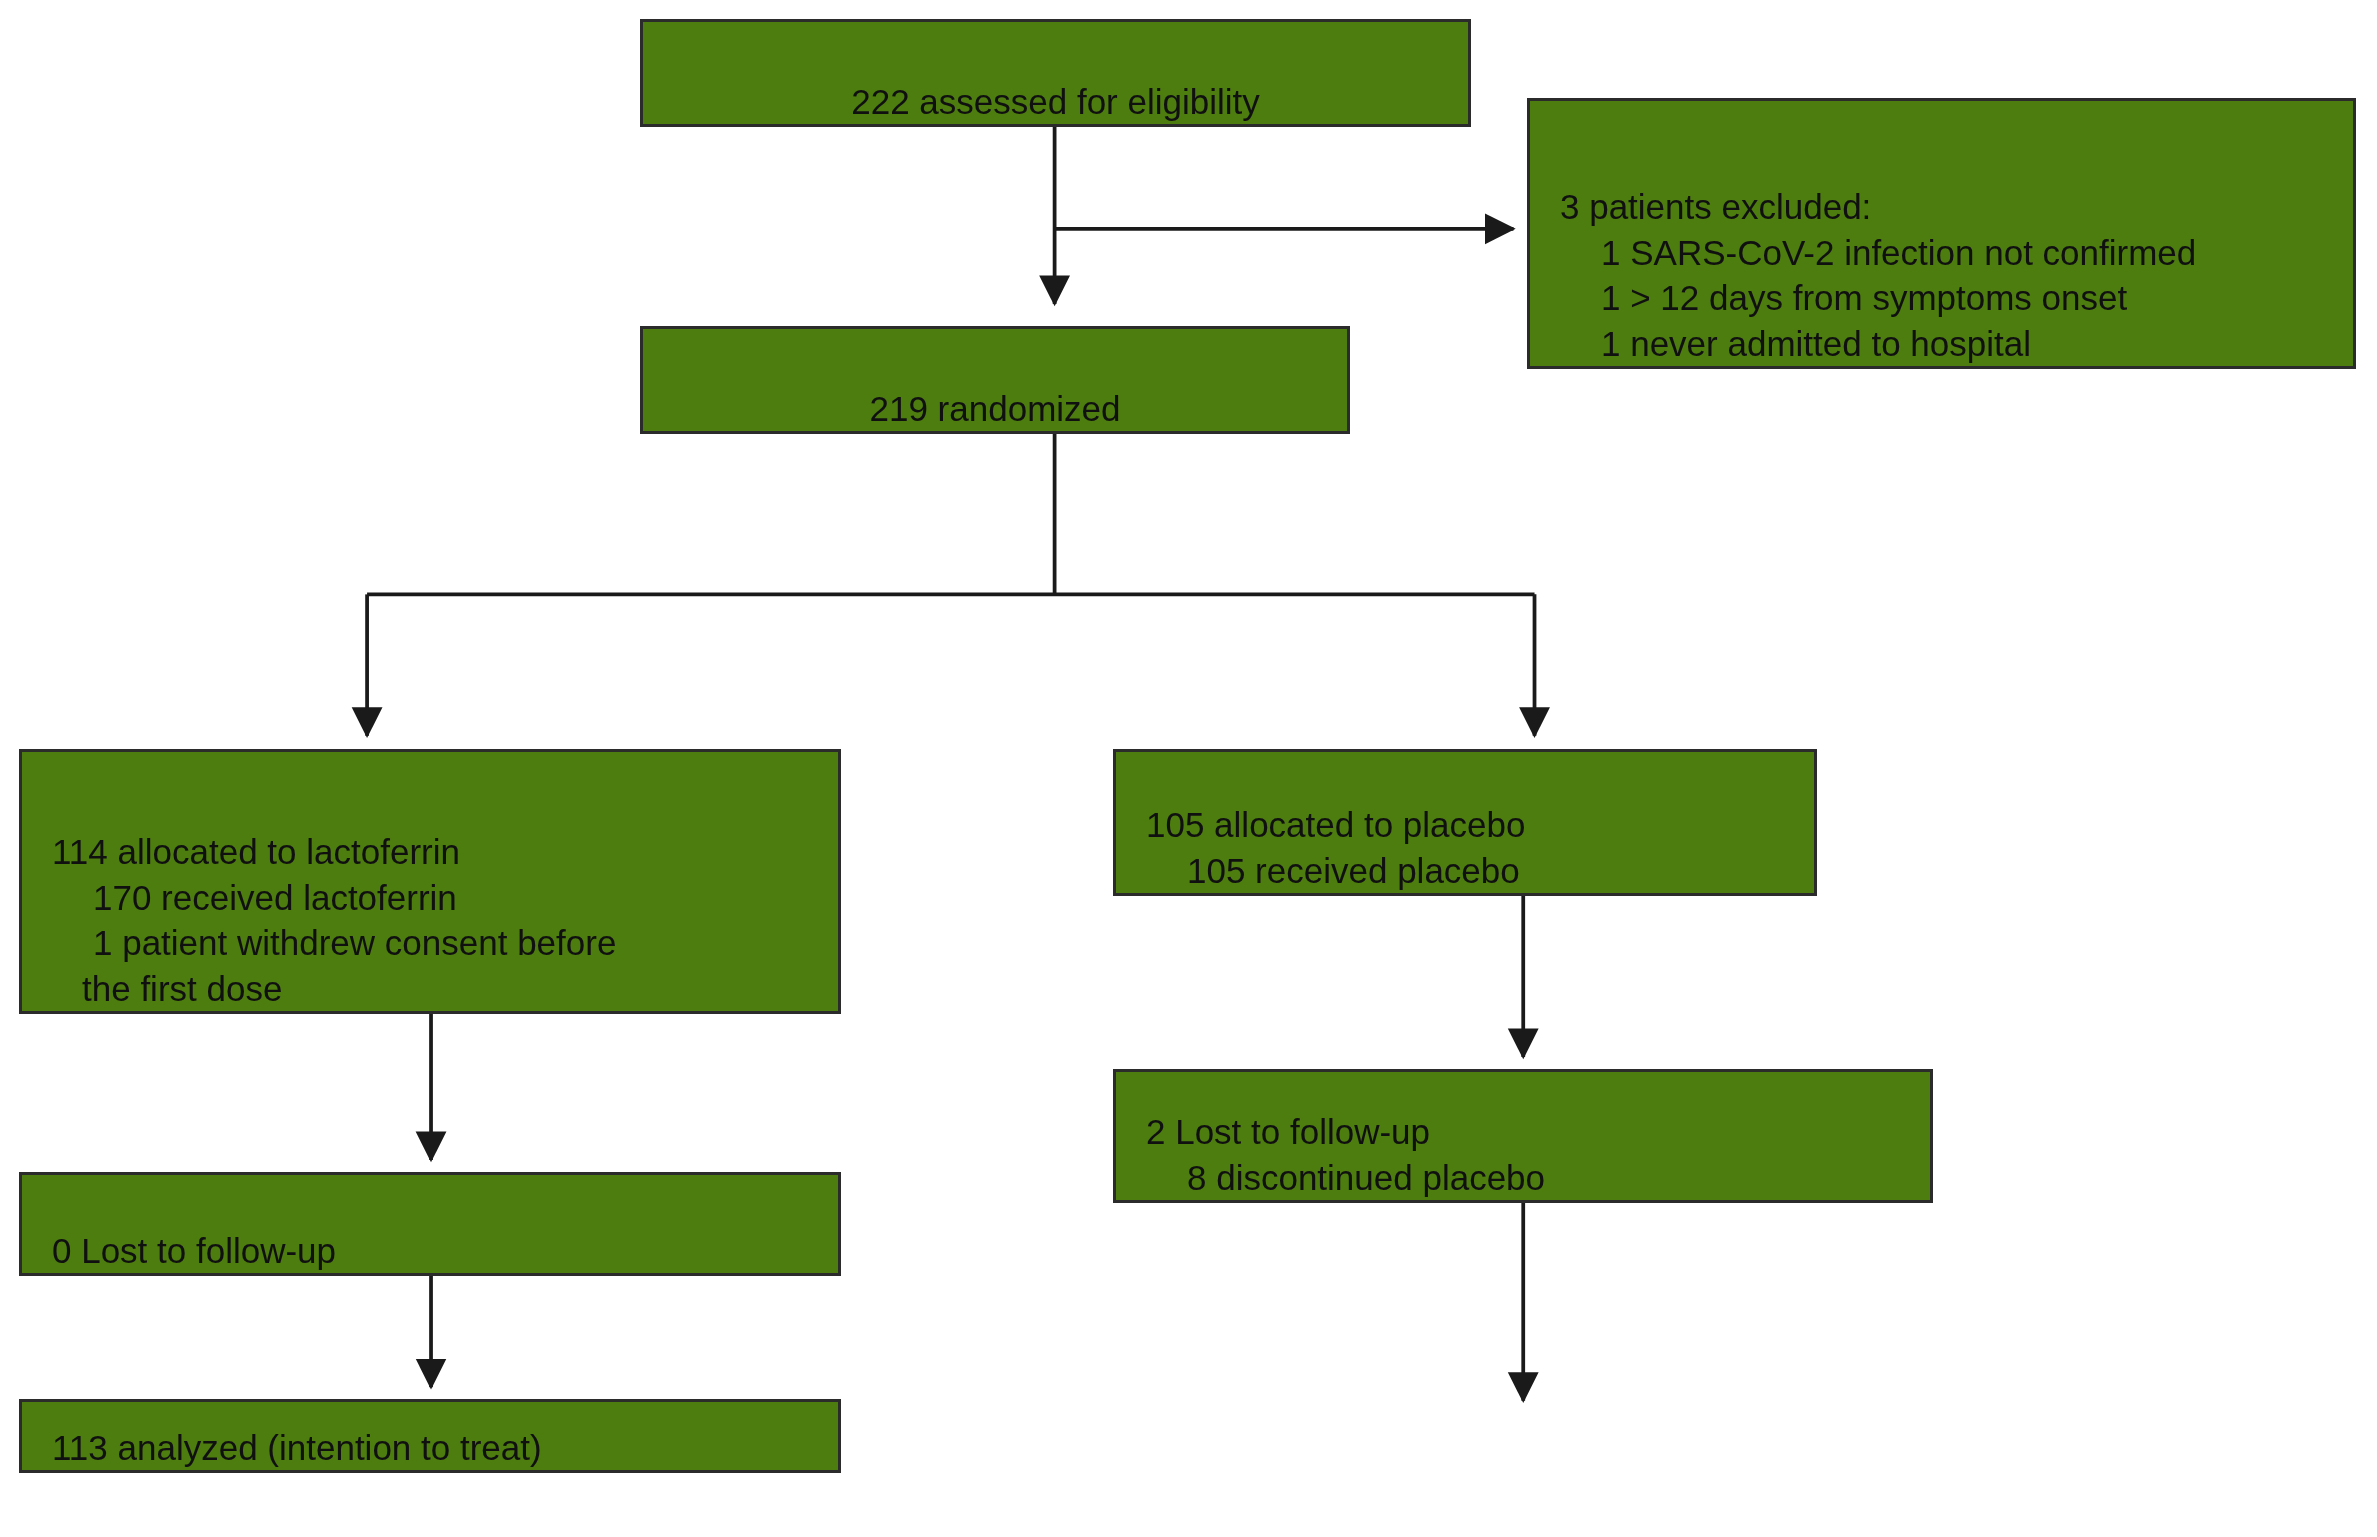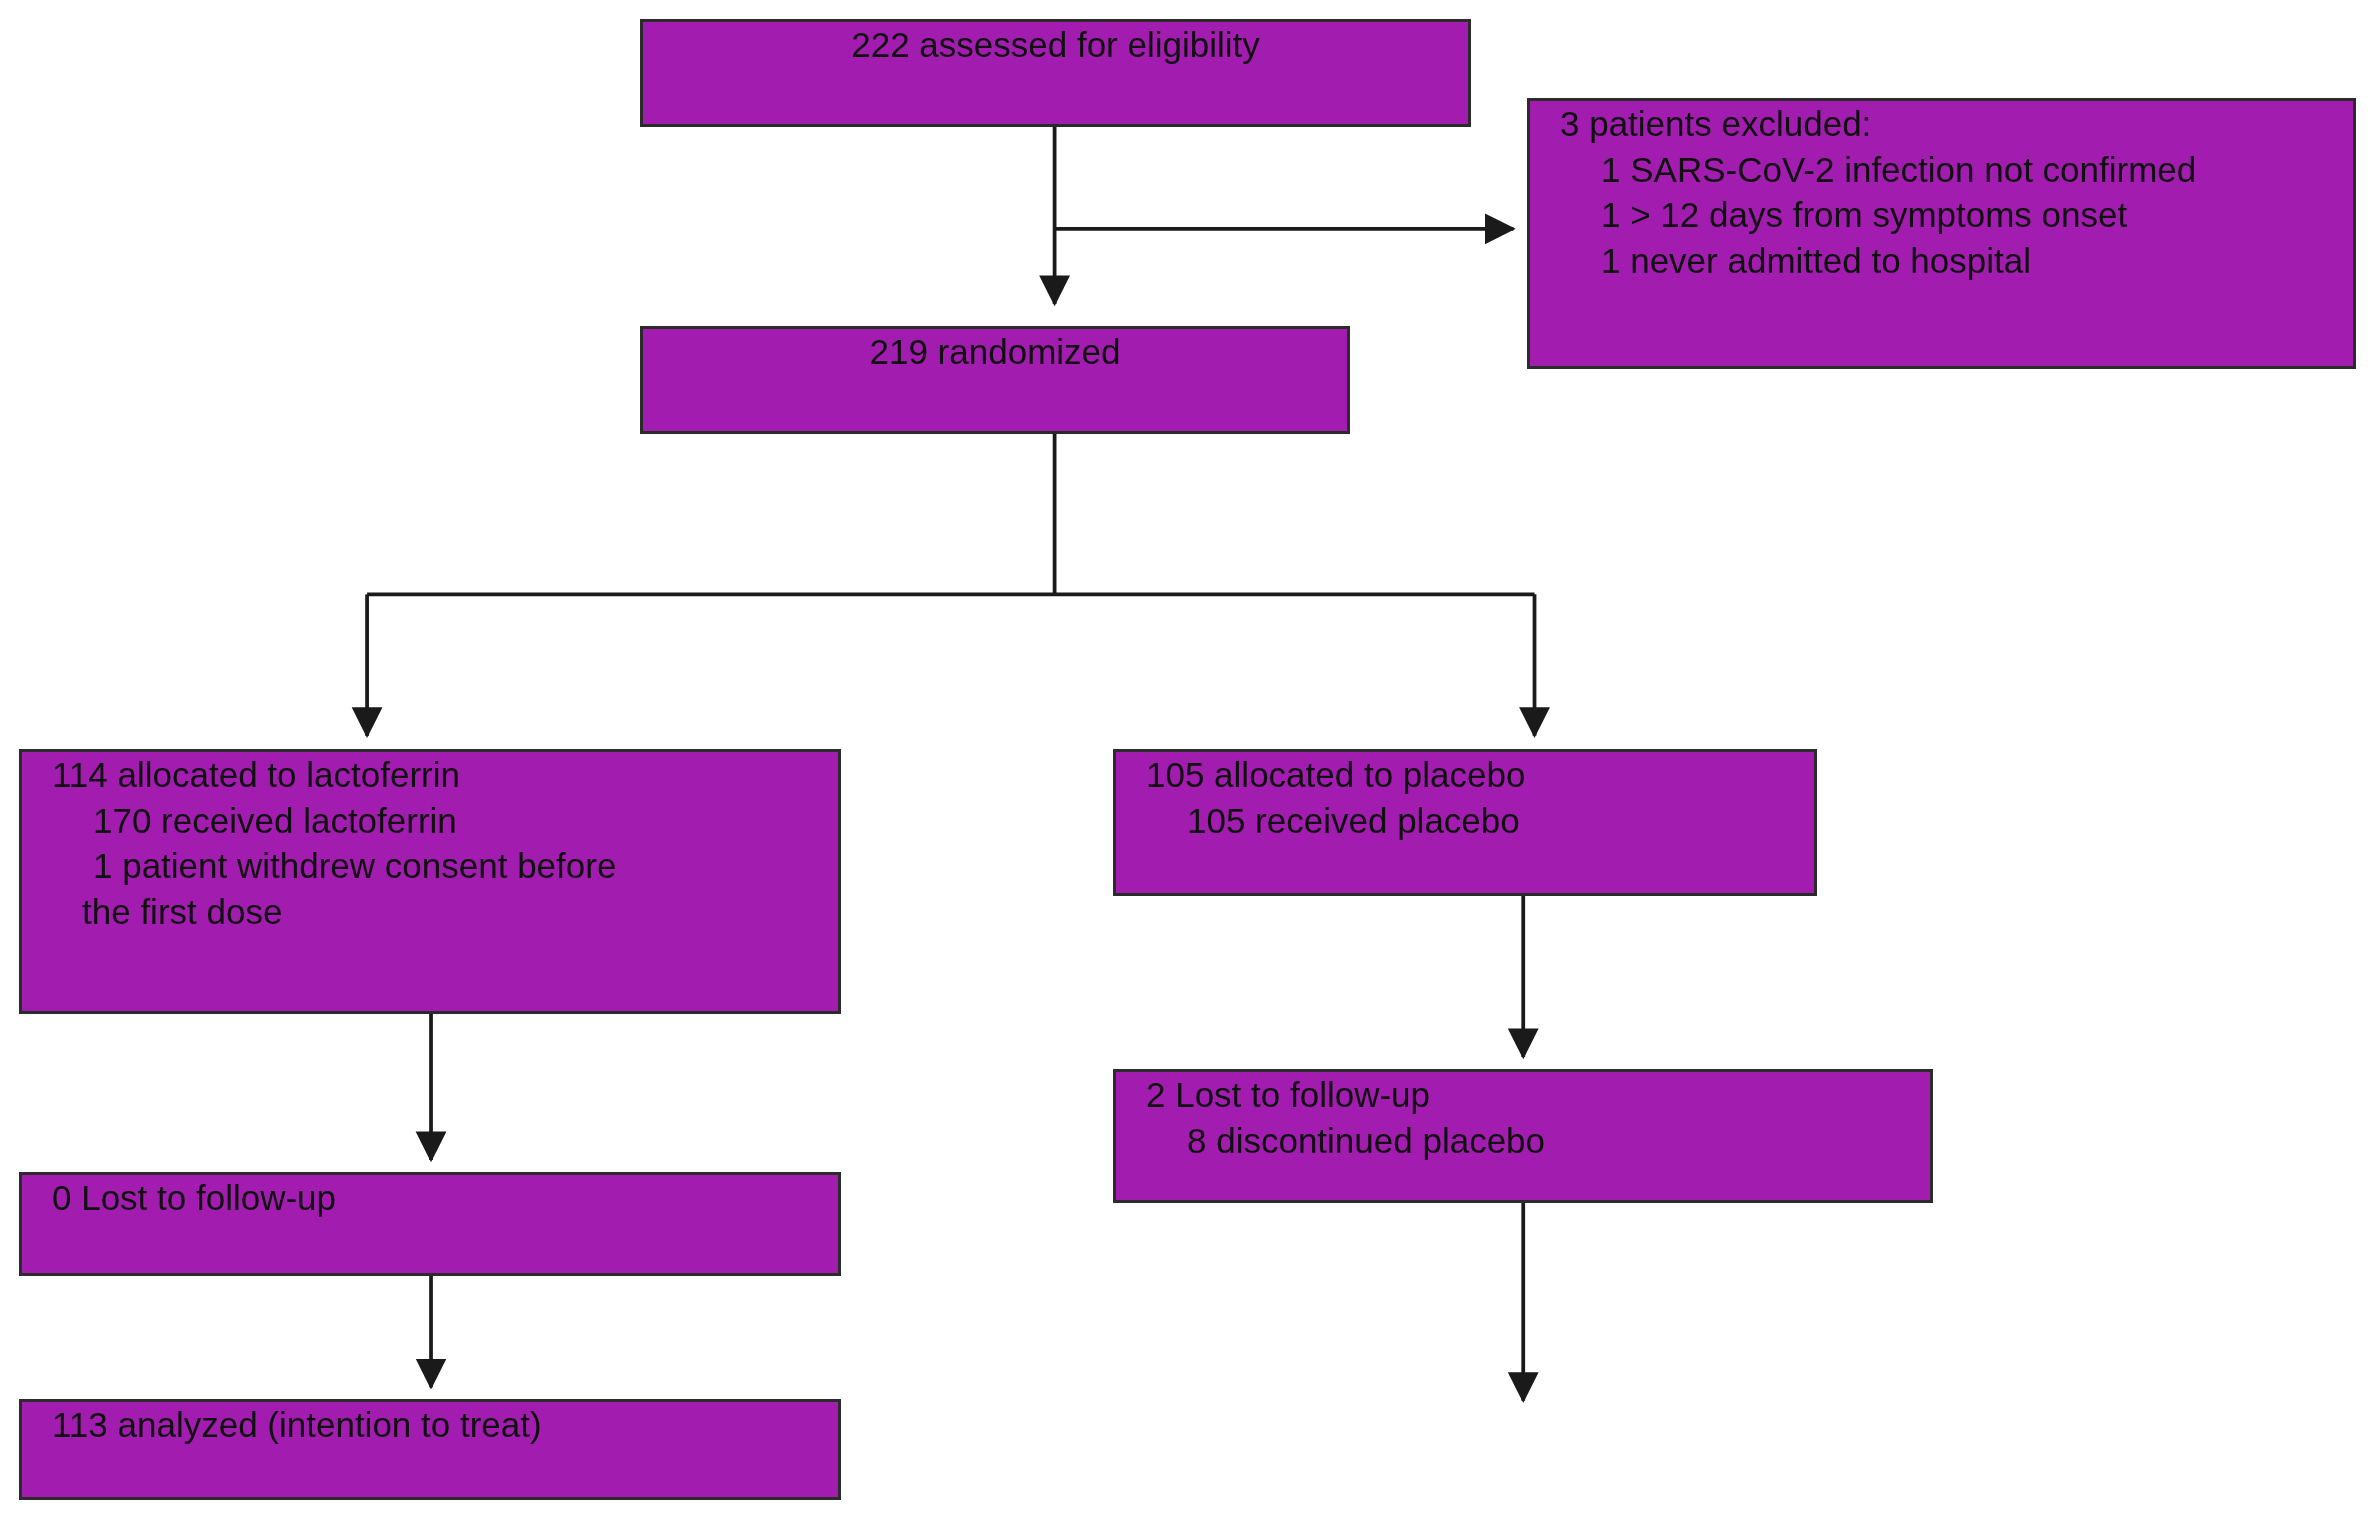--- a/index.html
+++ b/index.html
@@ -26,25 +26,25 @@
     position: absolute;
     left: 0; top: 0;
     width: 2377px;
     height: 1537px;
     pointer-events: none;
   }
 
   .node {
     position: absolute;
     box-sizing: border-box;
-    background: #a21caf;
+    background: #4d7c0f;
     border: 3px solid #2b2b2b;
     display: flex;
     flex-direction: column;
-    justify-content: flex-start;
+    justify-content: flex-end;
   }
 
   .node .line {
     font-size: 35px;
     line-height: 1.30;
     color: #101010;
     white-space: pre;
     font-family: "Liberation Sans", sans-serif;
   }
 
@@ -60,21 +60,21 @@
   .indent-2 { padding-left: 30px; }
 
   
   #node-assessed      { left: 640px;  top: 19px;   width: 831px; height: 108px; }
   #node-excluded      { left: 1527px; top: 98px;  width: 829px; height: 271px; }
   #node-randomized    { left: 640px;  top: 317px;  width: 710px; height: 108px; margin-top: 9px; }
   #node-alloc-lacto   { left: 19px;   top: 749px;  width: 822px; height: 265px; }
   #node-alloc-placebo { left: 1113px; top: 749px;  width: 704px; height: 147px; }
   #node-lost-lacto    { left: 19px;   top: 1172px; width: 822px; height: 104px; }
   #node-lost-placebo  { left: 1113px; top: 1069px; width: 820px; height: 134px; }
-  #node-analyzed-lacto   { left: 19px;   top: 1399px; width: 822px; height: 101px; }
+  #node-analyzed-lacto   { left: 19px;   top: 1399px; width: 822px; height: 74px; }
   #node-analyzed-placebo { left: 1113px; top: 1413px; width: 820px; height: 92px; }
 </style>
 </head>
 <body>
 
 <div id="canvas">
 
   <svg class="conn-svg" viewBox="0 0 3160 2043" xmlns="http://www.w3.org/2000/svg">
     <defs>
       <marker id="arrowhead" markerWidth="9" markerHeight="9" refX="7.6" refY="4.5" orient="auto" markerUnits="strokeWidth">

